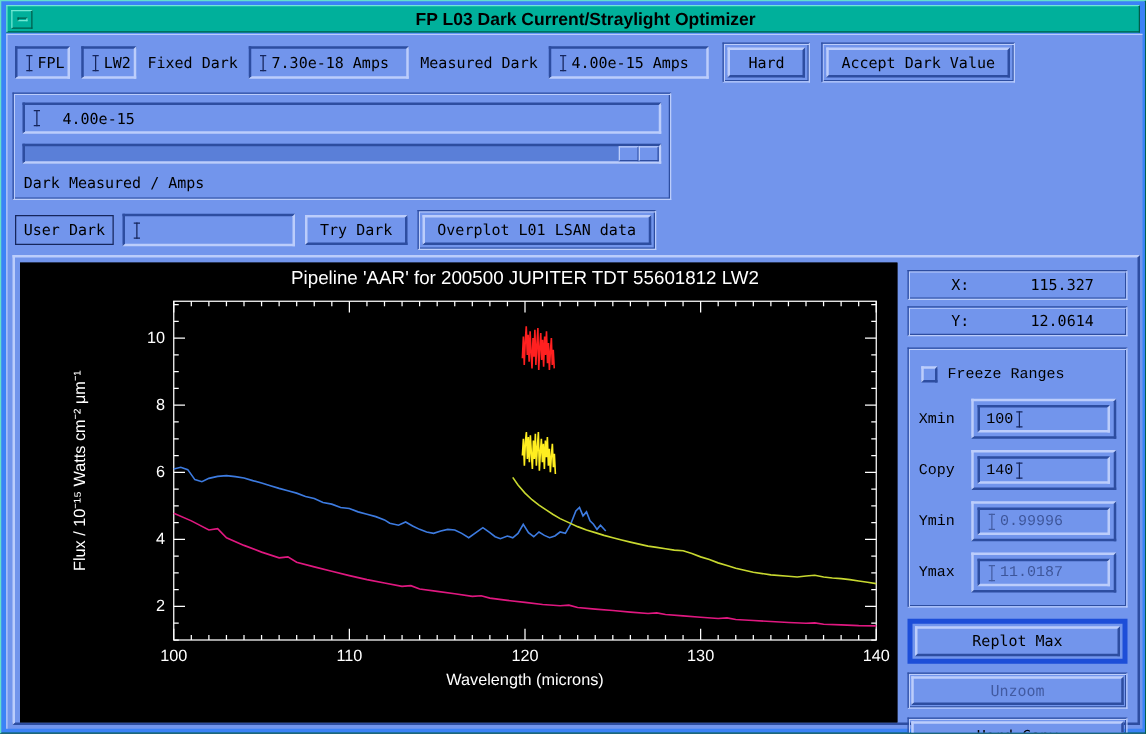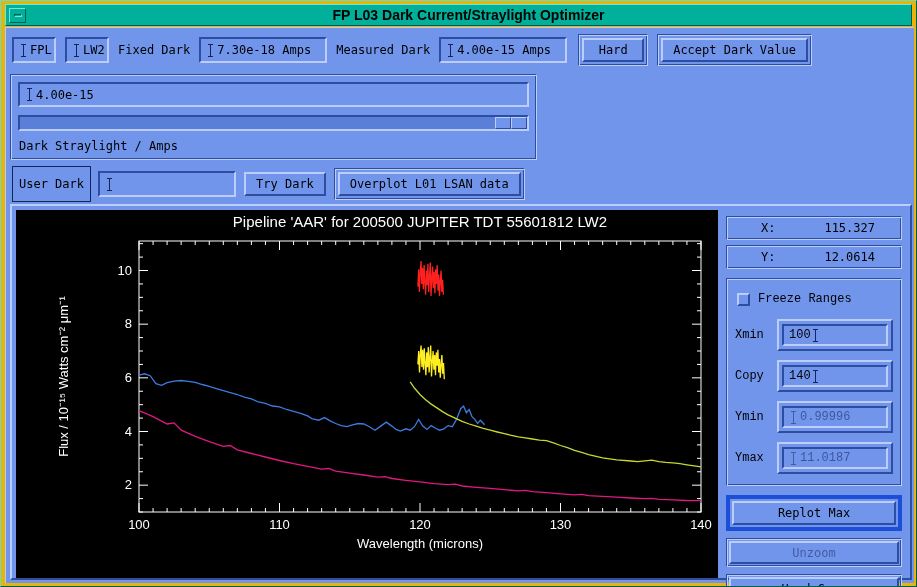--- a/index.html
+++ b/index.html
@@ -1,19 +1,19 @@
 <!DOCTYPE html>
 <html><head>
 <meta charset="utf-8">
 <style>
   html,body{margin:0;padding:0;background:#555;}
   *{box-sizing:border-box;}
   .win{
     position:relative;width:917px;height:587px;
-    background:#eab308;
+    background:#3b82f6;
     font-family:"DejaVu Sans Mono","Liberation Mono",monospace;
     font-size:12px;color:#000;overflow:hidden;
     border-top:1px solid #63e0cc;border-left:1px solid #63e0cc;
     border-right:1px solid #00604f;border-bottom:1px solid #00604f;
   }
   .titlebar{
     position:absolute;left:4px;top:3px;right:4px;height:22px;
     background:#00b09b;display:flex;align-items:center;
     border-top:1px solid #70e8d4;border-left:1px solid #70e8d4;
     border-bottom:1px solid #005c4c;border-right:1px solid #005c4c;
@@ -68,21 +68,21 @@
     border-top:2px solid #2d4da0;border-left:2px solid #2d4da0;
     border-bottom:2px solid #bccdfb;border-right:2px solid #bccdfb;}
   .thumb{position:absolute;right:0;top:0;height:12px;width:32px;display:flex;}
   .thumb i{flex:1;background:#7295ec;
     border-top:1px solid #bccdfb;border-left:1px solid #bccdfb;
     border-bottom:1px solid #2d4da0;border-right:1px solid #2d4da0;}
   .grp1 .cap{position:absolute;left:8px;bottom:6px;}
   
   .row3{position:absolute;left:6px;top:140px;right:4px;height:32px;
     display:flex;align-items:center;}
-  .flatbtn{border:1px solid #16265c;height:36px;display:flex;align-items:center;
+  .flatbtn{border:1px solid #16265c;height:24px;display:flex;align-items:center;
     padding:0 6px;white-space:nowrap;}
   
   .main{position:absolute;left:4px;top:176px;width:902px;height:376px;
     border-top:2px solid #bccdfb;border-left:2px solid #bccdfb;
     border-bottom:2px solid #2d4da0;border-right:2px solid #2d4da0;}
   .plot{position:absolute;left:4px;top:4px;width:702px;height:368px;background:#000;}
   .rightcol{position:absolute;left:714px;top:10px;width:176px;display:flex;flex-direction:column;}
   .readout{height:24px;display:flex;align-items:center;padding:0 8px;margin-bottom:5px;}
   .readout .k{margin-left:26px;}
   .readout .v{margin-left:auto;margin-right:18px;}
@@ -137,29 +137,29 @@
         <div class="btn raised" style="min-width:62px;">Hard</div>
       </div>
       <div class="frame etched">
         <div class="btn raised">Accept Dark Value</div>
       </div>
     </div>
 
     <div class="grp1 etched">
       <div class="bigfield field sunken">
         <span class="ibeam"></span>
-        <span style="">4.00e-15</span>
+        <span style="margin-left:14px;">4.00e-15</span>
       </div>
       <div class="slider">
         <div class="thumb">
             <i></i>
             <i></i>
           </div>
       </div>
-      <div class="cap lbl">Dark Straylight / Amps</div>
+      <div class="cap lbl">Dark Measured / Amps</div>
     </div>
 
     <div class="row3">
       <div class="flatbtn">User Dark</div>
       <div class="field sunken" style="width:138px;margin-left:7px;">
         <span class="ibeam"></span>
         <span></span>
       </div>
       <div class="btn raised" style="margin-left:8px;">Try Dark</div>
       <div class="frame etched" style="margin-left:8px;">

